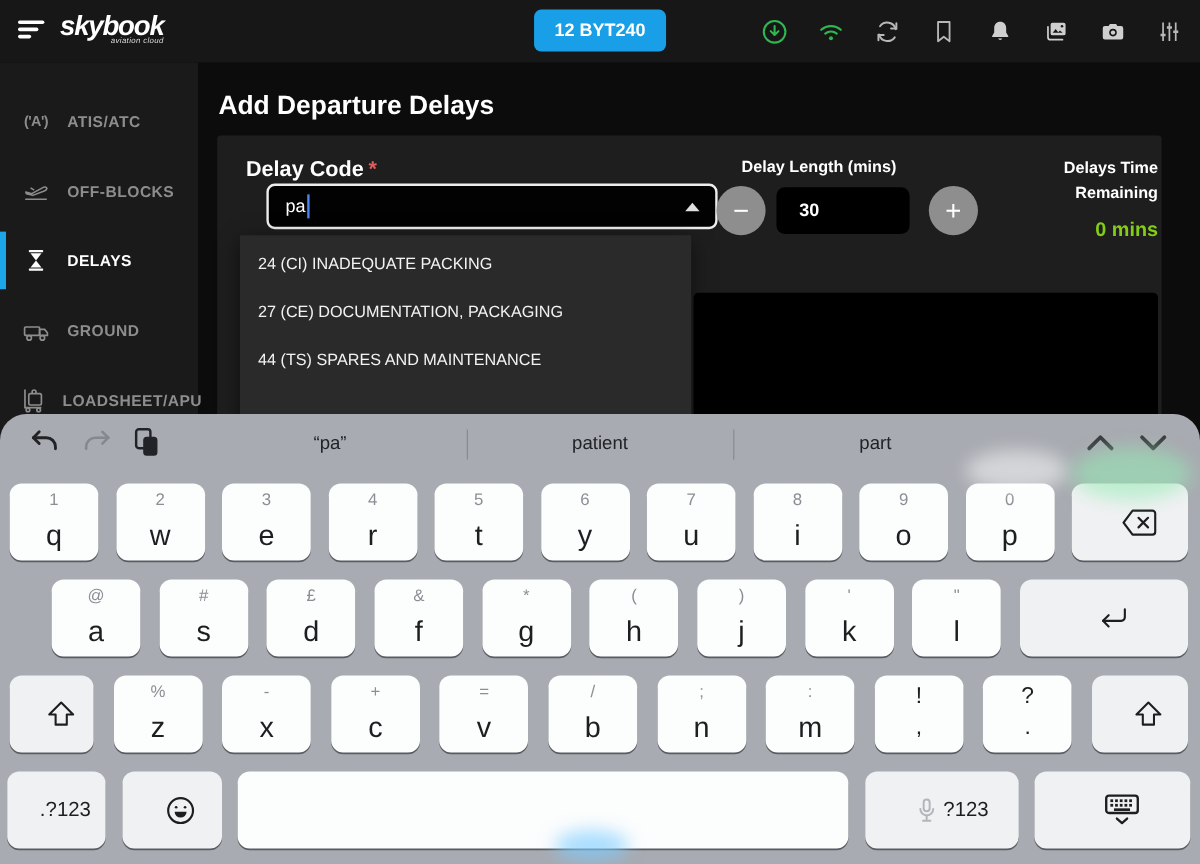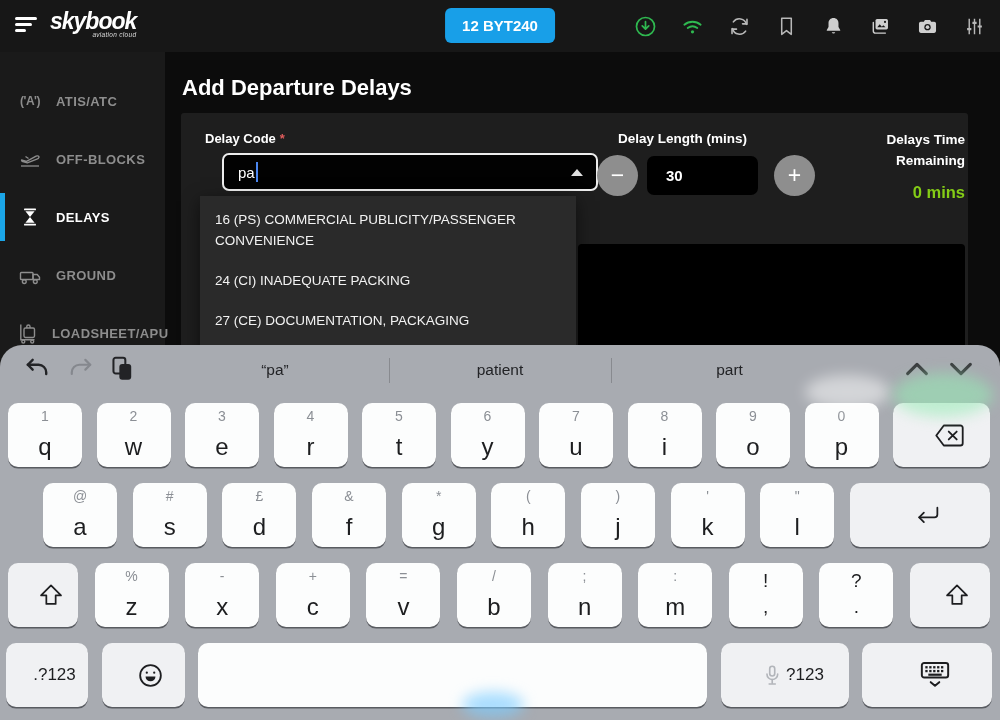--- a/index.html
+++ b/index.html
@@ -24,21 +24,21 @@
       font-weight:700;font-size:13px;letter-spacing:.4px;cursor:pointer;}
   .side-item:first-child{margin-top:20px;}
   .side-item.active{color:#fff;}
   .side-item.active::before{content:'';position:absolute;left:0;top:5px;bottom:5px;width:5px;background:#1ba6e8;}
   .side-icon{width:28px;margin-left:16px;margin-right:12px;display:flex;justify-content:center;align-items:center;}
   .txt-icon{font-size:12px;font-weight:700;letter-spacing:-.5px;}
   
   .main{position:absolute;left:165px;top:52px;right:0;bottom:0;background:#0c0c0c;}
   .page-title{position:absolute;left:17px;top:23px;font-size:22px;font-weight:700;color:#fff;}
   .panel{position:absolute;left:16px;top:61px;width:787px;height:560px;background:#1e1e1e;border-radius:3px;}
-  .field-label{position:absolute;left:24px;top:18px;font-size:13px;font-weight:700;color:#fff;}
+  .field-label{position:absolute;left:24px;top:18px;font-size:18px;font-weight:700;color:#fff;}
   .req{color:#e05c5c;margin-left:4px;}
   .combo{position:absolute;left:19px;top:40px;width:376px;height:38px;background:#020202;
       border:2px solid #ededed;border-radius:7px;display:flex;align-items:center;
       padding:0 14px;box-sizing:border-box;cursor:text;margin-left:22px;}
   .combo-text{color:#fff;font-size:15px;}
   .caret{width:2px;height:20px;background:#4b86f0;margin-left:1px;animation:blink 1.1s steps(1) infinite;}
   @keyframes blink{50%{opacity:0;}}
   .combo-arrow{position:absolute;right:13px;top:14px;width:0;height:0;border-left:6px solid transparent;
       border-right:6px solid transparent;border-bottom:7px solid #e0e0e0;}
   .dropdown{position:absolute;left:19px;top:83px;width:376px;height:300px;background:#2a2a2a;
@@ -216,21 +216,20 @@
     <div class="panel">
       <div class="field-label">
         <span>Delay Code</span><span class="req">*</span>
       </div>
       <div class="combo">
         <span class="combo-text">pa</span>
         <span class="caret"></span>
         <span class="combo-arrow"></span>
       </div>
       <div class="dropdown">
-        <div class="dd-item">16 (PS) COMMERCIAL PUBLICITY/PASSENGER CONVENIENCE</div>
         <div class="dd-item">24 (CI) INADEQUATE PACKING</div>
         <div class="dd-item">27 (CE) DOCUMENTATION, PACKAGING</div>
         <div class="dd-item">44 (TS) SPARES AND MAINTENANCE</div>
       </div>
       <div class="dl-label">Delay Length (mins)</div>
       <button class="round-btn minus-btn">−</button>
       <div class="num-input">30</div>
       <button class="round-btn plus-btn">+</button>
       <div class="time-label">
         <div>Delays Time</div>

